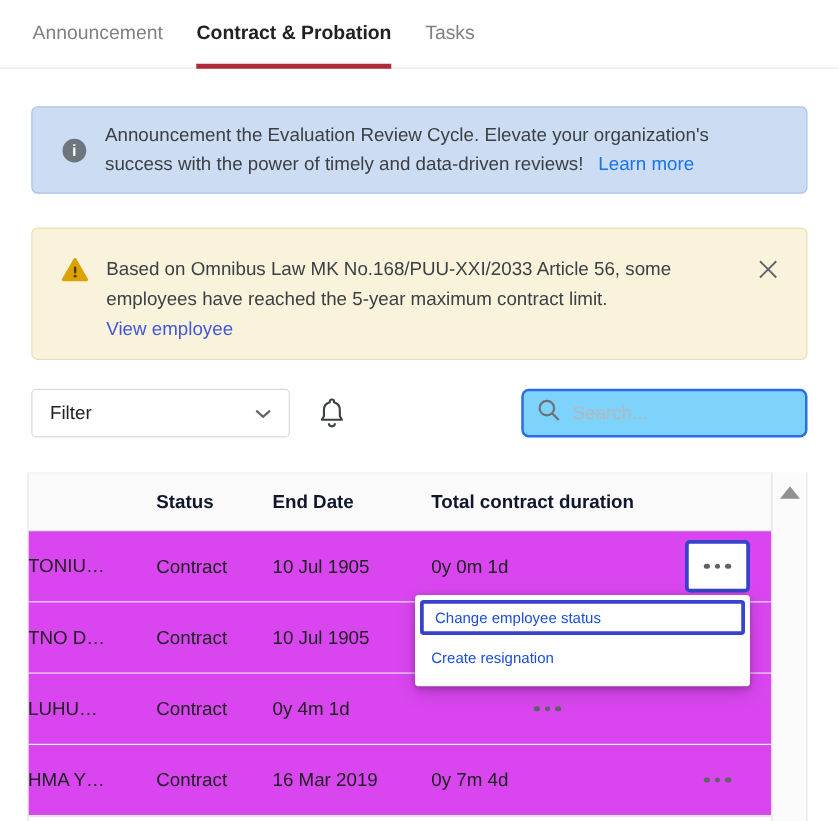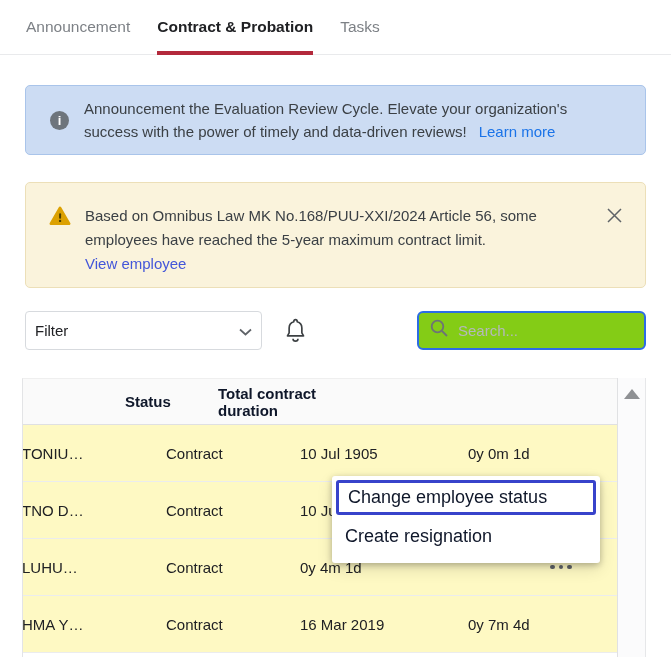--- a/index.html
+++ b/index.html
@@ -32,57 +32,57 @@
     display:flex; align-items:flex-start; padding:21px 52px 0 23px; }
   .warn-icon { flex:none; margin-top:2px; }
   .warn-text { margin-left:14px; font-size:15px; color:#3b4045; line-height:24px;
     max-width:480px; }
   .warn-link { color:#4356d9; cursor:pointer; display:inline-block; }
   .close-btn { position:absolute; right:20px; top:21px; width:22px; height:22px;
     display:flex; align-items:center; justify-content:center; cursor:pointer; }
   
   .controls { position:absolute; left:25px; top:310px; width:621px; height:40px;
     display:flex; align-items:center; }
-  .filter-select { width:237px; height:39px; border:1px solid #d7dade; border-radius:4px;
+  .filter-select { width:207px; height:39px; border:1px solid #d7dade; border-radius:4px;
     display:flex; align-items:center; justify-content:space-between;
-    padding:0 9px; font-size:15px; color:#202124; cursor:pointer; background:#fff;gap:32px; }
+    padding:0 14px; font-size:15px; color:#202124; cursor:pointer; background:#fff;gap:32px; }
   .bell { margin-left:20px; cursor:pointer; display:flex; align-items:center; }
   .search-box { margin-left:auto; width:229px; height:39px; border:2px solid #2c6ce5;
-    border-radius:6px; display:flex; align-items:center; padding:0 10px; background:#84cc16; }
+    border-radius:6px; display:flex; align-items:center; padding:0 10px; background:#7dd3fc; }
   .search-box input { border:none; outline:none; font-size:15px; width:100%;
     margin-left:9px; font-family:inherit; color:#202124; background:transparent; }
   .search-box input::placeholder { color:#b4b8bc; }
   
   .table-wrap { position:absolute; left:22px; top:378px; width:624px; height:279px; }
   .table-main { position:absolute; left:0; top:0; width:595px; height:100%;
     border-left:1px solid #e3e4e6; border-top:1px solid #efefef; }
   .thead, .row { display:grid; grid-template-columns:102px 93px 127px 186px 1fr;
     align-items:center; font-size:15px; }
   .thead { height:46px; background:#fafafa; border-bottom:1px solid #dfe0e2;
     font-weight:bold; color:#0f172a; }
-  .row { height:57px; border-bottom:1px solid #ebecee; background:#fef9c3; color:#202124;gap:41px; }
+  .row { height:57px; border-bottom:1px solid #ebecee; background:#d946ef; color:#202124; }
   .cell-name { padding-left:2px; white-space:nowrap; overflow:hidden; text-indent:-3px; }
   .cell-action { display:flex; justify-content:center; }
   .dots-btn { display:flex; gap:4px; align-items:center; padding:16px 12px;
     border:3px solid transparent; border-radius:4px; cursor:pointer; }
   .dots-btn i { width:4.5px; height:4.5px; border-radius:50%; background:#5f6368; }
   .dots-btn.highlighted { border-color:#3843cb; background:#fff; }
   .dots-btn.hidden { visibility:hidden; }
   
   .rail { position:absolute; left:595px; top:0; width:29px; height:100%;
     background:#fbfbfc; border-left:1px solid #e0e1e3; border-right:1px solid #e6e7e9;
     display:flex; justify-content:center; }
   .rail-triangle { margin-top:11px; width:0; height:0; cursor:pointer;
     border-left:8px solid transparent; border-right:8px solid transparent;
     border-bottom:10px solid #8f9194; }
   
   .menu { position:absolute; left:332px; top:476px; width:268px; background:#fff;
     border-radius:3px; z-index:20; padding:4px 0 7px;
     box-shadow:0 2px 6px rgba(0,0,0,.25), 0 6px 16px rgba(0,0,0,.12); }
-  .menu-item { font-size:18px; color:#0f172a; cursor:pointer; padding:9px 13px; }
+  .menu-item { font-size:12px; color:#1d4ed8; cursor:pointer; padding:9px 13px; }
   .menu-item.highlighted { border:3px solid #3843cb; border-radius:3px;
     margin:0 4px 2px; padding:4px 9px; }
 </style>
 </head>
 <body>
 
 <div id="page">
 
   <div class="tabbar">
     <div class="tab">Announcement</div>
@@ -99,21 +99,21 @@
 
   <div class="warn-banner">
     <span class="warn-icon">
       <svg width="22" height="20" viewBox="0 0 24 22">
         <path d="M12 2 L22 19.5 H2 Z" fill="#dca102" stroke="#dca102" stroke-width="3" stroke-linejoin="round"></path>
         <rect x="11" y="8" width="2.2" height="6" rx="1" fill="#4d3f00"></rect>
         <circle cx="12.1" cy="16.4" r="1.3" fill="#4d3f00"></circle>
       </svg>
     </span>
     <div class="warn-text">
-      <span>Based on Omnibus Law MK No.168/PUU-XXI/2024 Article 56, some employees have reached the 5-year maximum contract limit.</span><br>
+      <span>Based on Omnibus Law MK No.168/PUU-XXI/2033 Article 56, some employees have reached the 5-year maximum contract limit.</span><br>
       <span class="warn-link">View employee</span>
     </div>
     <div class="close-btn">
       <svg width="17" height="17" viewBox="0 0 17 17">
         <path d="M2 2 L15 15 M15 2 L2 15" stroke="#5f6368" stroke-width="1.5"></path>
       </svg>
     </div>
   </div>
 
   <div class="controls">
@@ -140,20 +140,21 @@
       </span>
       <input type="text" placeholder="Search..." style="">
     </div>
   </div>
 
   <div class="table-wrap">
     <div class="table-main">
       <div class="thead">
         <div></div>
         <div>Status</div>
+        <div>End Date</div>
         <div>Total contract duration</div>
         <div></div>
       </div>
       <div>
   <div class="row">
     <div class="cell-name">TONIU…</div>
     <div>Contract</div>
     <div>10 Jul 1905</div>
     <div>0y 0m 1d</div>
     <div class="cell-action">

